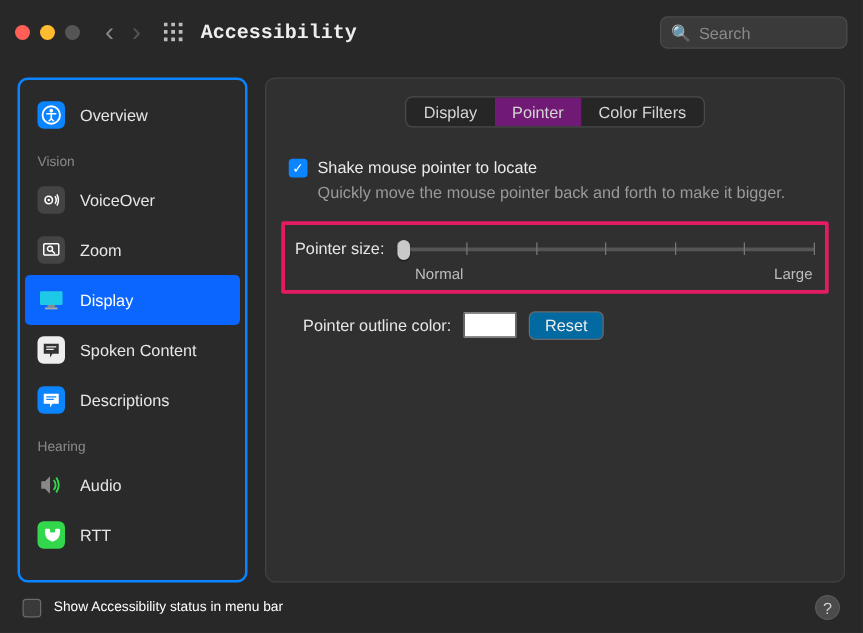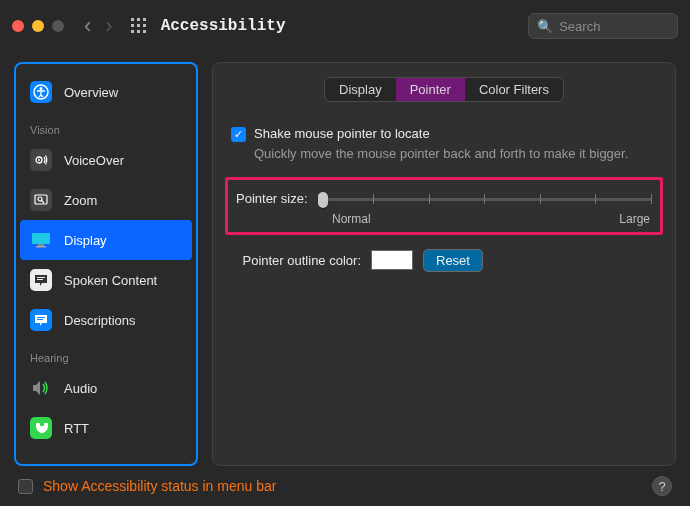--- a/index.html
+++ b/index.html
@@ -228,15 +228,15 @@
     <div class="color-row">
       <span class="lbl">Pointer outline color:</span>
       <div class="swatch"></div>
       <button class="btn">Reset</button>
     </div>
   </div>
 </div>
 
 <div class="footer">
   <div class="chk-empty"></div>
-  <span style="font-size:14px;color:#f97316">Show Accessibility status in menu bar</span>
+  <span style="font-size:11px;color:#ffffff">Show Accessibility status in menu bar</span>
   <div class="help">?</div>
 </div>
 
 </body></html>

